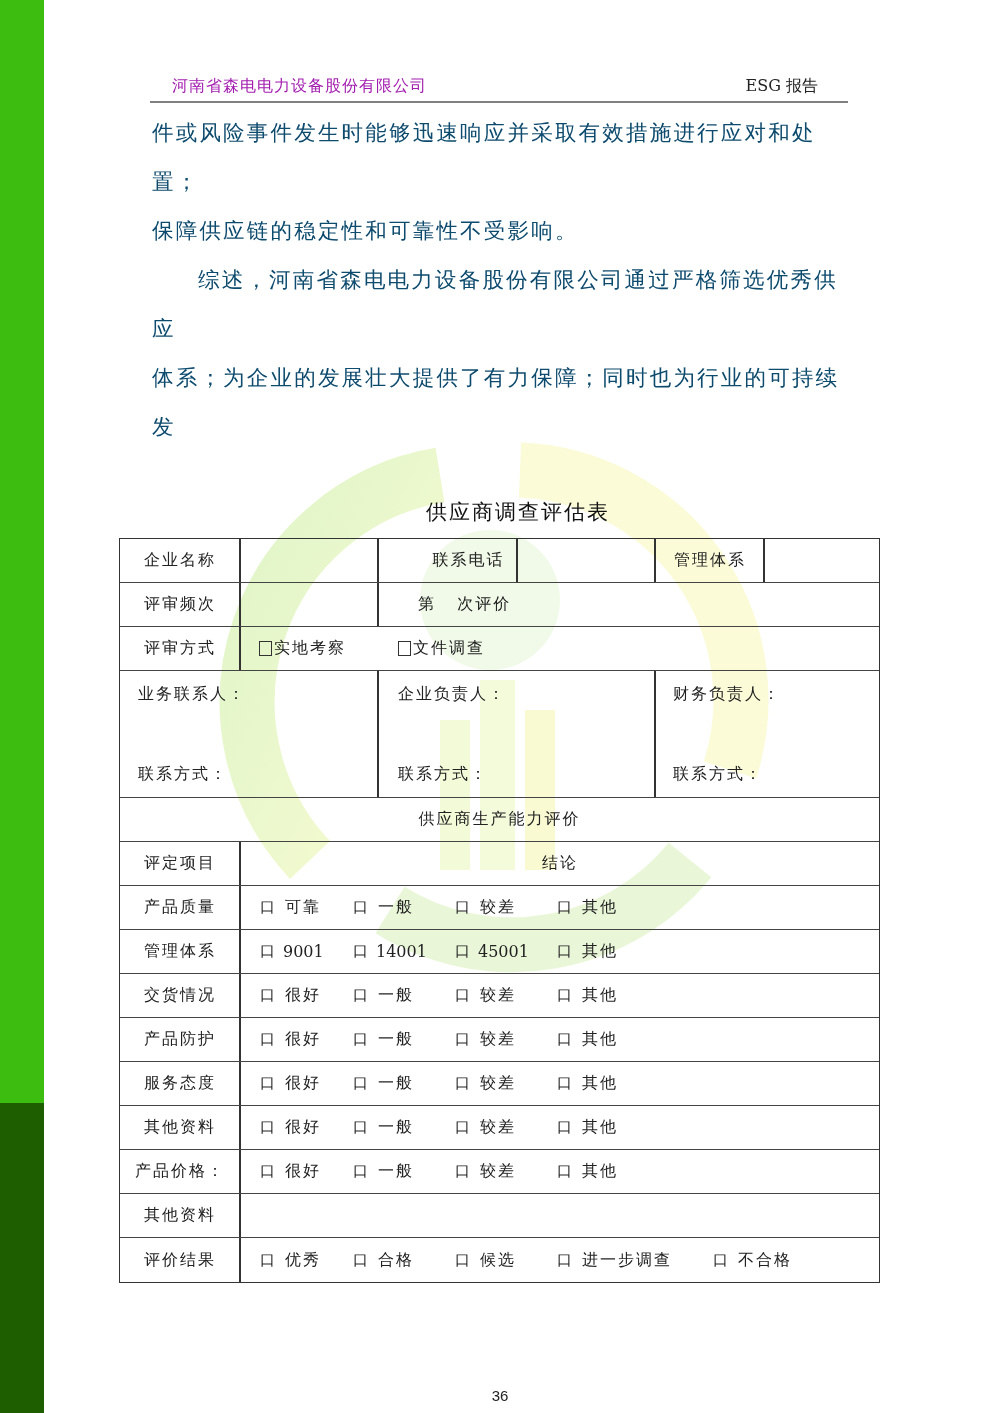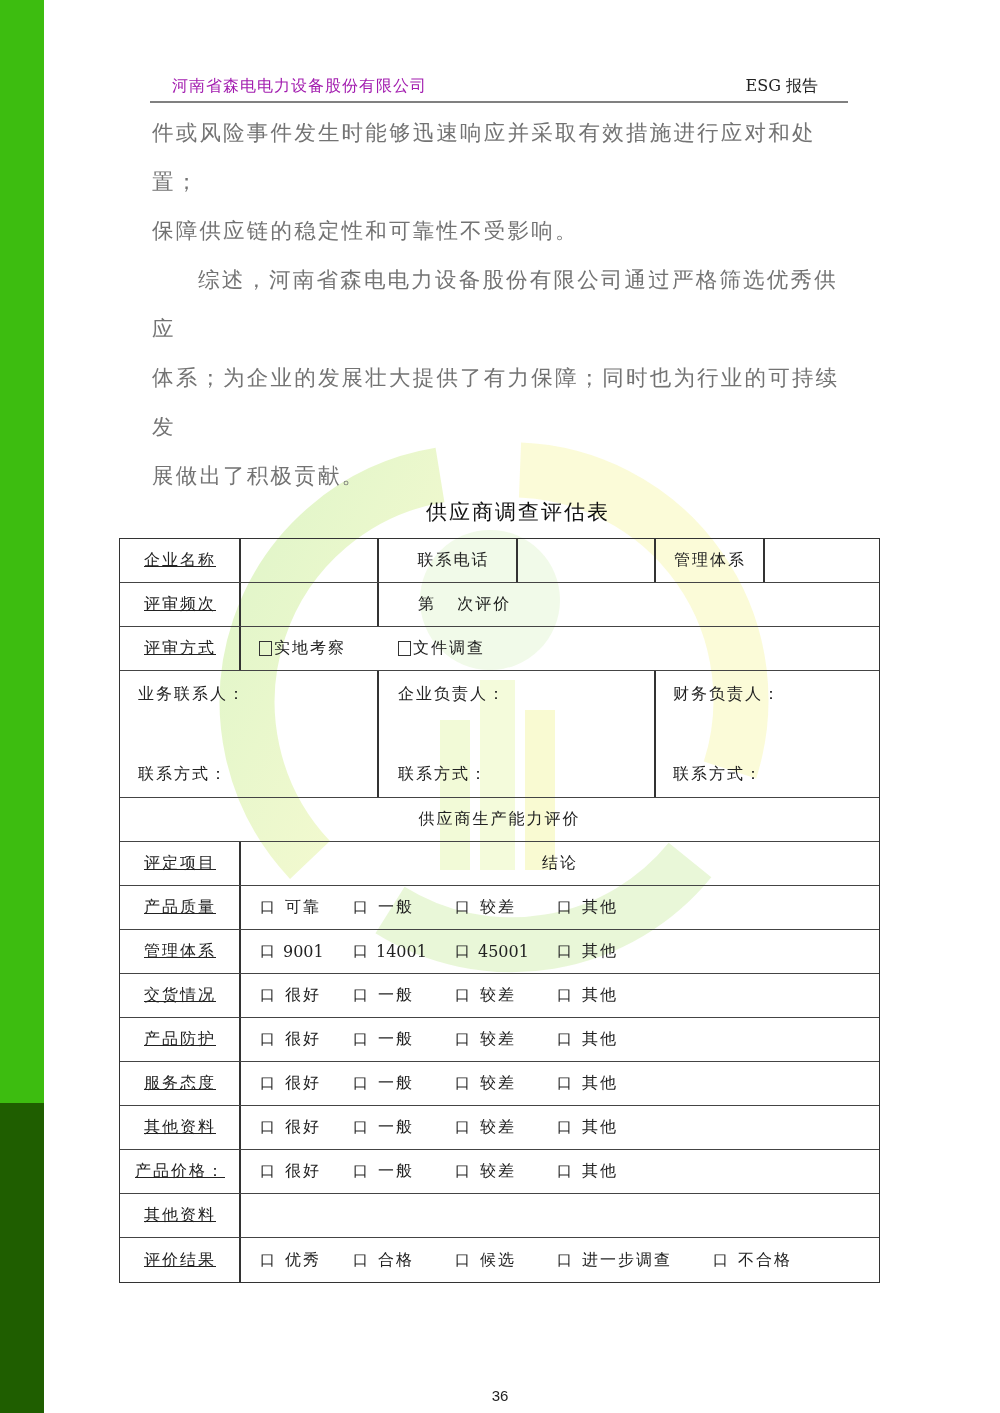--- a/index.html
+++ b/index.html
@@ -12,32 +12,32 @@
   .sidebar-top { position: absolute; left: 0; top: 0; width: 44px; height: 1103px; background: #3dbd10; }
   .sidebar-bottom { position: absolute; left: 0; top: 1103px; width: 44px; height: 310px; background: #1f5e00; }
 
   .watermark { position: absolute; left: 190px; top: 390px; width: 620px; height: 620px; pointer-events: none; }
 
   .running-header { position: absolute; left: 150px; top: 74px; width: 698px; height: 28px; }
   .running-header .company { position: absolute; left: 22px; top: 2px; font-size: 16px; letter-spacing: 1px; color: #a21caf; }
   .running-header .report { position: absolute; right: 30px; top: 2px; font-size: 16px; color: #222; }
   .header-rule { position: absolute; left: 150px; top: 101px; width: 698px; height: 2px; background: #808080; }
 
-  .body-text { position: absolute; left: 152px; top: 108px; width: 700px; font-size: 21.5px; line-height: 49px; letter-spacing: 2.2px; color: #737373; }
+  .body-text { position: absolute; left: 152px; top: 108px; width: 700px; font-size: 21.5px; line-height: 49px; letter-spacing: 2.2px; color: #0c4a6e; }
   .body-text p { margin: 0; }
   .body-text .indent { text-indent: 46px; }
 
   .table-title { position: absolute; left: 0; width: 1000px; top: 498px; text-align: center; font-size: 21px; letter-spacing: 2px; padding-left: 36px; box-sizing: border-box; }
 
   .grid { position: absolute; left: 119px; top: 538px; width: 761px; border: 1.5px solid #333; box-sizing: border-box; }
   .row { position: relative; border-bottom: 1.5px solid #444; box-sizing: border-box; height: 44px; }
   .row:last-child { border-bottom: none; }
   .cell { position: absolute; top: 0; bottom: 0; box-sizing: border-box; display: flex; align-items: center; font-size: 16px; letter-spacing: 2px; color: #222; }
   .vline { position: absolute; top: 0; bottom: 0; width: 1.5px; background: #333; }
-  .label { left: 0; width: 120px; justify-content: center; text-decoration: underline; }
+  .label { left: 0; width: 120px; justify-content: center; }
   .box { font-family: "DejaVu Sans", sans-serif; font-size: 15px; margin-right: 8px; }
   .sq { display: inline-block; width: 13px; height: 15px; border: 1.3px solid #333; box-sizing: border-box; margin-right: 2px; }
 
   .page-number { position: absolute; left: 0; width: 1000px; top: 1387px; text-align: center; font-family: "Liberation Sans", sans-serif; font-size: 15px; color: #222; padding-left: 0; }
 </style>
 </head>
 <body>
 
 <div class="sidebar-top"></div>
 <div class="sidebar-bottom"></div>
@@ -62,33 +62,32 @@
   <span class="company">河南省森电电力设备股份有限公司</span>
   <span class="report">ESG 报告</span>
 </div>
 <div class="header-rule"></div>
 
 <div class="body-text">
   <p>件或风险事件发生时能够迅速响应并采取有效措施进行应对和处置；</p>
   <p>保障供应链的稳定性和可靠性不受影响。</p>
   <p class="indent">综述，河南省森电电力设备股份有限公司通过严格筛选优秀供应</p>
   <p>体系；为企业的发展壮大提供了有力保障；同时也为行业的可持续发</p>
-  <p>展做出了积极贡献。</p>
 </div>
 
 <div class="table-title">供应商调查评估表</div>
 
 <div class="grid">
 
   <div class="row">
     <div class="cell label" style="width:120px">企业名称</div>
     <div class="vline" style="left:119px"></div>
     <div class="cell" style="left:121px;width:136px"></div>
     <div class="vline" style="left:257px"></div>
-    <div class="cell" style="left:259px;width:149px;justify-content:center">联系电话</div>
+    <div class="cell" style="left:274px;width:149px;justify-content:center">联系电话</div>
     <div class="vline" style="left:396px"></div>
     <div class="cell" style="left:398px;width:136px"></div>
     <div class="vline" style="left:534px"></div>
     <div class="cell" style="left:536px;width:108px;justify-content:center">管理体系</div>
     <div class="vline" style="left:643px"></div>
     <div class="cell" style="left:645px;right:0"></div>
   </div>
 
   <div class="row">
     <div class="cell label">评审频次</div>

